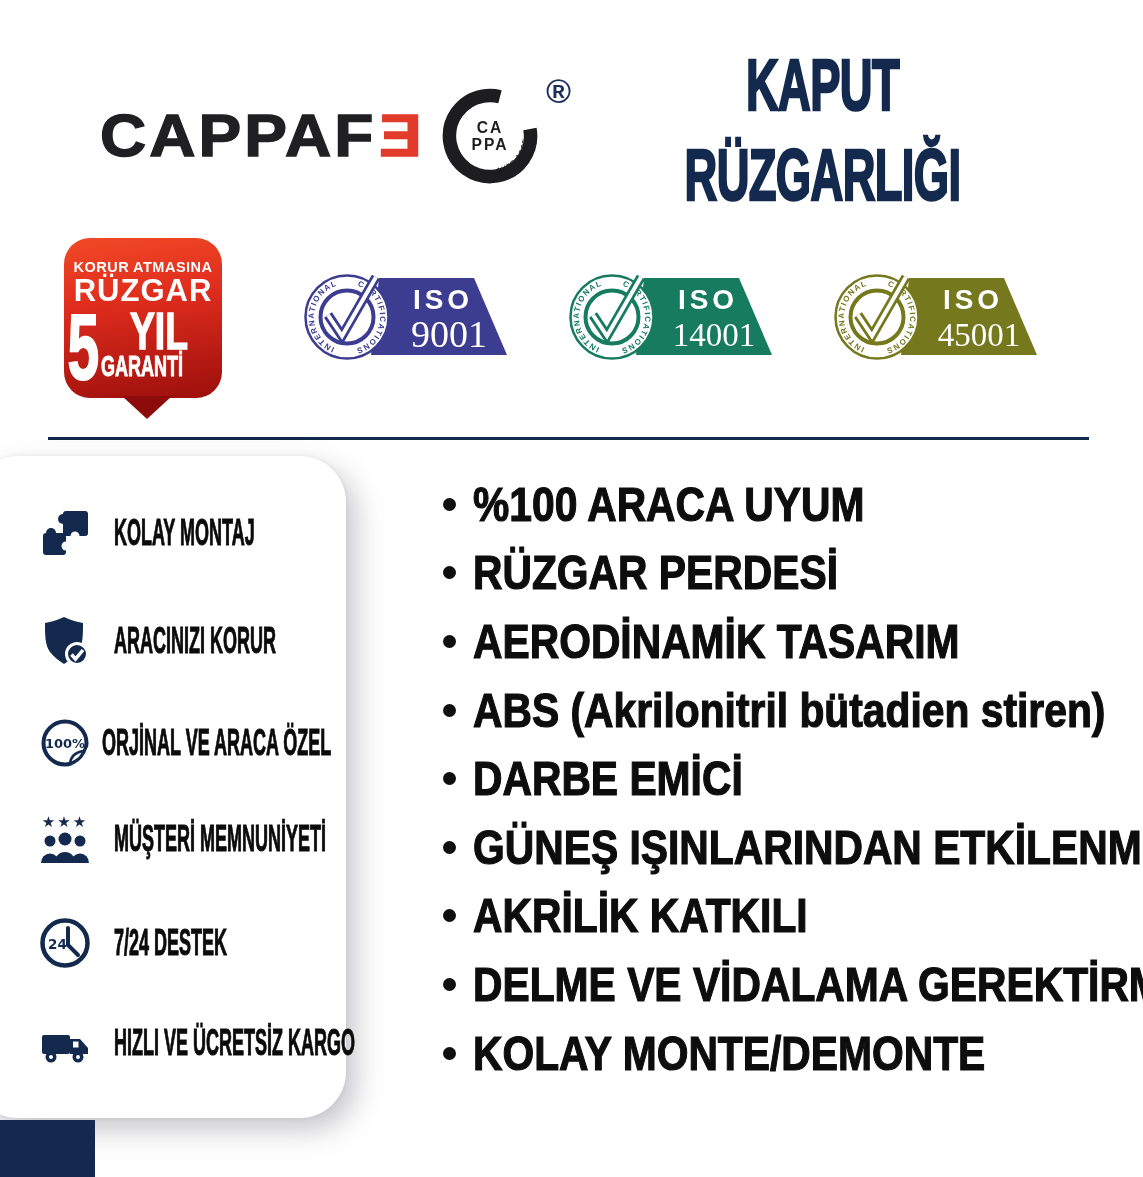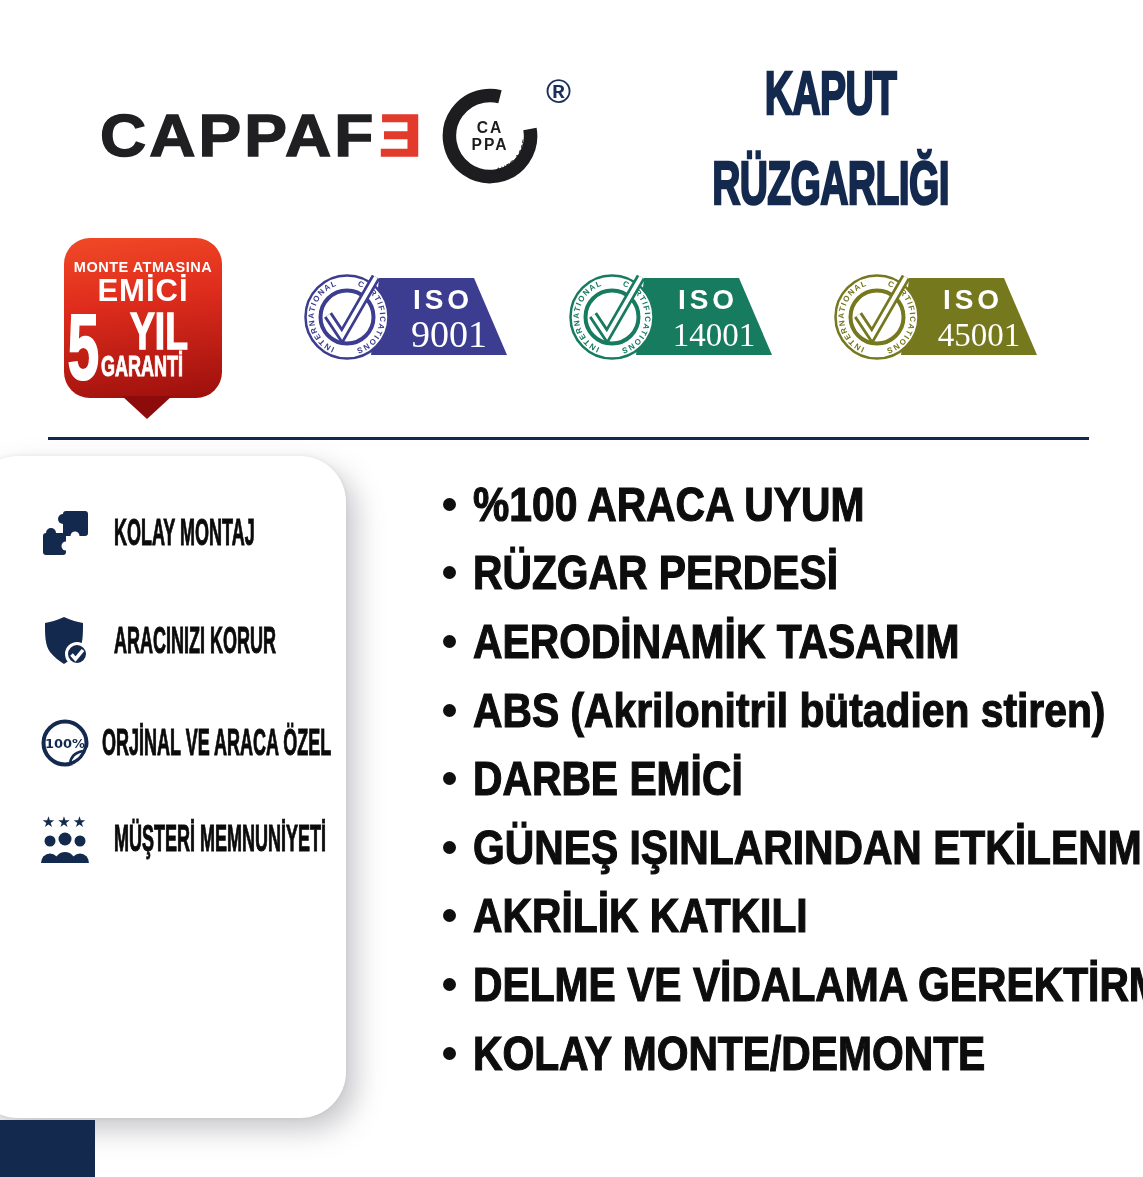--- a/index.html
+++ b/index.html
@@ -11,22 +11,22 @@
               letter-spacing:3px;color:#202023;-webkit-text-stroke:1.5px #202023;
               transform:scaleY(.92);transform-origin:left top;white-space:nowrap;}
   .logo-accent{color:#E23B2C;-webkit-text-stroke:1.5px #E23B2C;}
   .flip{display:inline-block;transform:scaleX(-1);}
   .brand-emblem{position:absolute;left:438px;top:84px;width:104px;height:104px;text-align:center;}
   .emblem-ring{fill:none;stroke:#1d1d1f;stroke-width:13;}
   .emblem-word{font-weight:700;fill:#1d1d1f;text-anchor:middle;letter-spacing:2px;
                font-family:"Liberation Sans",sans-serif;}
   .emblem-curved{font-size:6.5px;font-style:italic;font-weight:700;fill:#1d1d1f;letter-spacing:1px;}
   .reg-mark{position:absolute;left:546px;top:72px;font-size:34px;font-weight:700;color:#1B2E5B;}
-  .page-title{position:absolute;left:545px;top:40px;width:555px;margin:8px;text-align:center;
-              font-size:62px;line-height:90px;font-weight:700;color:#14294E;
+  .page-title{position:absolute;left:545px;top:40px;width:555px;margin:0;text-align:center;
+              font-size:72px;line-height:90px;font-weight:700;color:#14294E;
               -webkit-text-stroke:2.5px #14294E;letter-spacing:-1px;}
   .page-title .tline{display:block;transform:scaleX(.63);}
 
   
   .warranty-badge{position:absolute;left:64px;top:238px;width:158px;height:160px;border-radius:26px;
      background:linear-gradient(172deg,#f14a27 0%,#e02d1d 38%,#9c0f0c 100%);color:#fff;}
   .wb-line1{margin-top:21px;text-align:center;font-size:14.5px;font-weight:700;letter-spacing:.5px;}
   .wb-line2{text-align:center;font-size:31px;line-height:32px;font-weight:800;letter-spacing:1px;}
   .wb-bottom{display:flex;justify-content:center;align-items:flex-start;margin-top:4px;}
   .wb-number{font-size:92px;line-height:72px;font-weight:800;transform:scaleX(.62);
@@ -99,22 +99,22 @@
     </svg>
   </div>
   <div class="reg-mark">®</div>
 
   <h1 class="page-title">
     <span class="tline">KAPUT</span>
     <span class="tline">RÜZGARLIĞI</span>
   </h1>
 
   <div class="warranty-badge">
-    <div class="wb-line1">MONTE ATMASINA</div>
-    <div class="wb-line2">EMİCİ</div>
+    <div class="wb-line1">KORUR ATMASINA</div>
+    <div class="wb-line2">RÜZGAR</div>
     <div class="wb-bottom">
       <span class="wb-number">5</span>
       <span class="wb-col">
         <span class="wb-unit">YIL</span>
         <span class="wb-line3">GARANTİ</span>
       </span>
     </div>
     <div class="wb-pointer"></div>
   </div>
 
@@ -216,20 +216,46 @@
               <path d="M4,52 a9,9.5 0 0 1 18,0 z"></path>
             <circle cx="43" cy="30" r="5.5"></circle>
               <path d="M34,52 a9,9.5 0 0 1 18,0 z"></path>
             <circle cx="28" cy="28" r="6.5"></circle>
               <path d="M17.5,52 a10.5,11 0 0 1 21,0 z"></path>
           </g>
         </svg>
       </span>
       <span class="flabel">MÜŞTERİ MEMNUNİYETİ</span>
     </div>
+    <div class="frow r5">
+      <span class="icon-box">
+        <svg class="fsvg" viewBox="0 0 56 56" width="56" height="56">
+          <circle cx="28" cy="28" r="22.5" fill="none" stroke="#13294E" stroke-width="4.5"></circle>
+          <text x="11" y="33.5" font-size="13.5" font-weight="bold" fill="#13294E">24</text>
+          <path d="M31,13 L31,30 L41,40" stroke="#13294E" stroke-width="4" fill="none" stroke-linecap="round"></path>
+        </svg>
+      </span>
+      <span class="flabel">7/24 DESTEK</span>
+    </div>
+    <div class="frow r6">
+      <span class="icon-box">
+        <svg class="fsvg" viewBox="0 0 56 56" width="56" height="56">
+          <g fill="#13294E">
+            <rect x="5" y="20" width="28" height="19" rx="2"></rect>
+            <path d="M33,24 h10 l8,9 v6 h-18 z"></path>
+            <circle cx="14" cy="42" r="5.5"></circle>
+              <circle cx="41" cy="42" r="5.5"></circle>
+          </g>
+          <circle cx="14" cy="42" r="2" fill="#fff"></circle>
+            <circle cx="41" cy="42" r="2" fill="#fff"></circle>
+          <rect x="36" y="26.5" width="5.5" height="6" fill="#fff"></rect>
+        </svg>
+      </span>
+      <span class="flabel">HIZLI VE ÜCRETSİZ KARGO</span>
+    </div>
   </aside>
 
   <ul class="bullet-list">
     <li>
         <span class="dot"></span>
         <span class="btext">%100 ARACA UYUM</span>
       </li>
     <li>
         <span class="dot"></span>
         <span class="btext">RÜZGAR PERDESİ</span>

